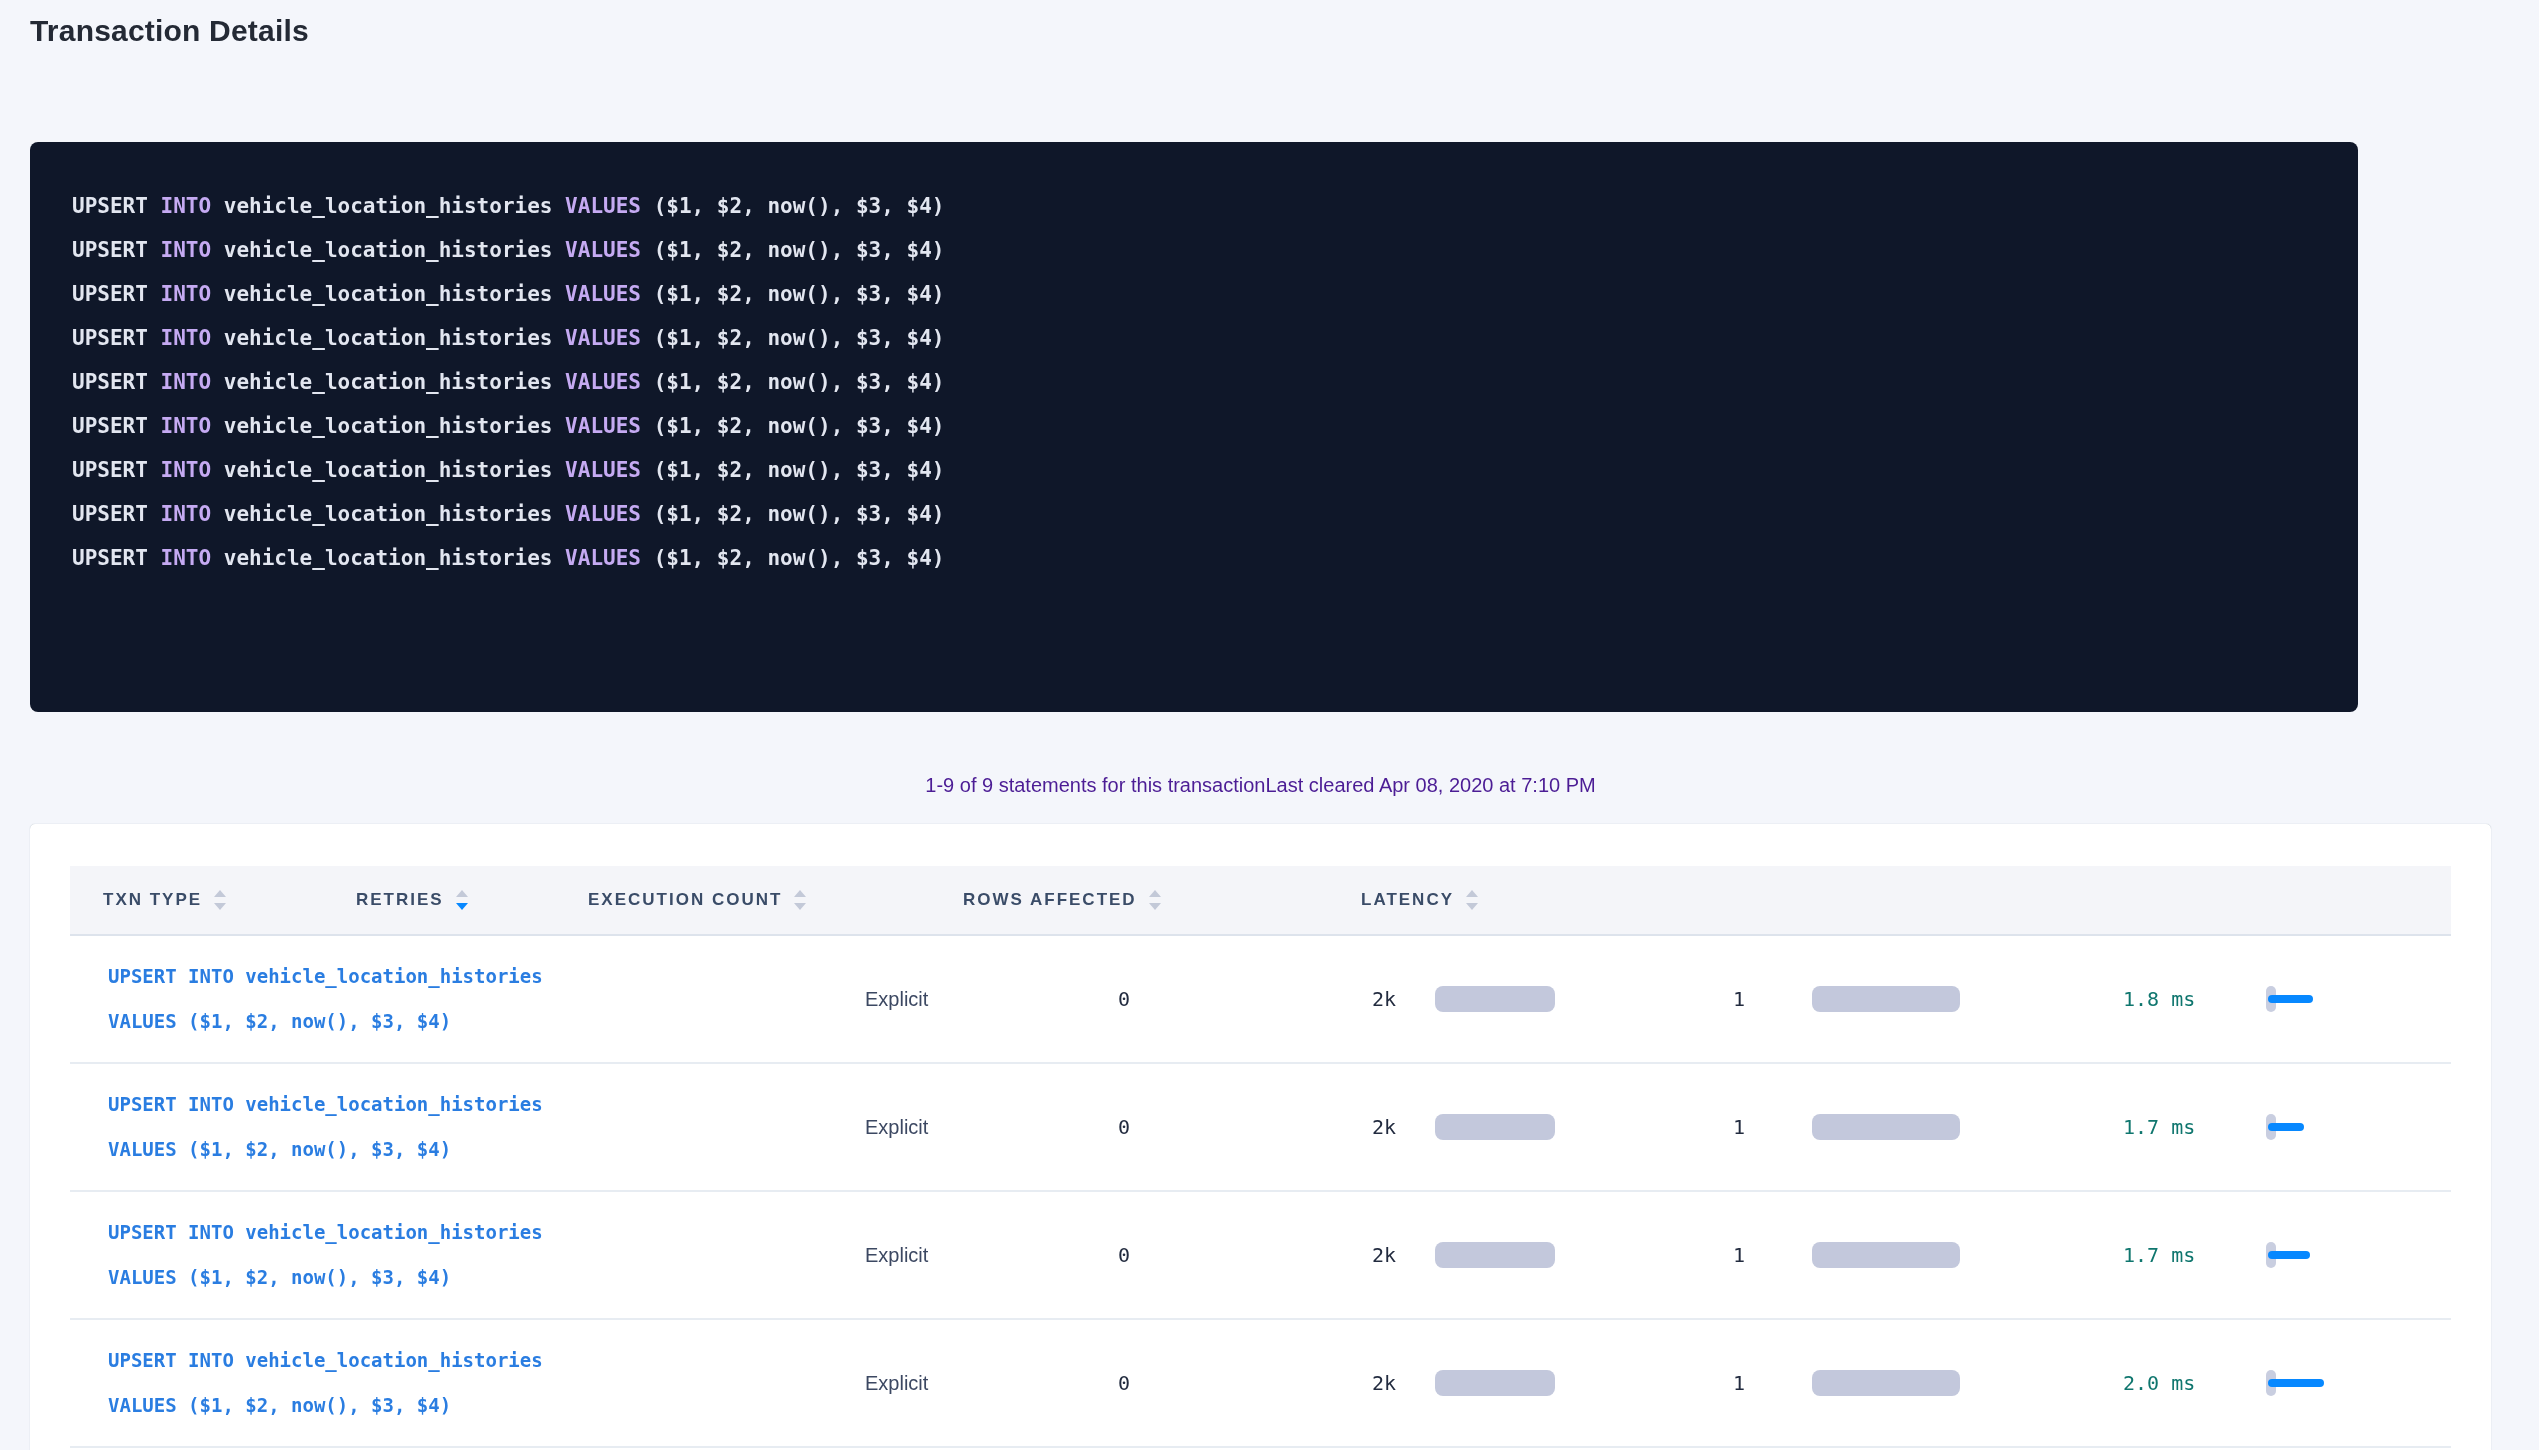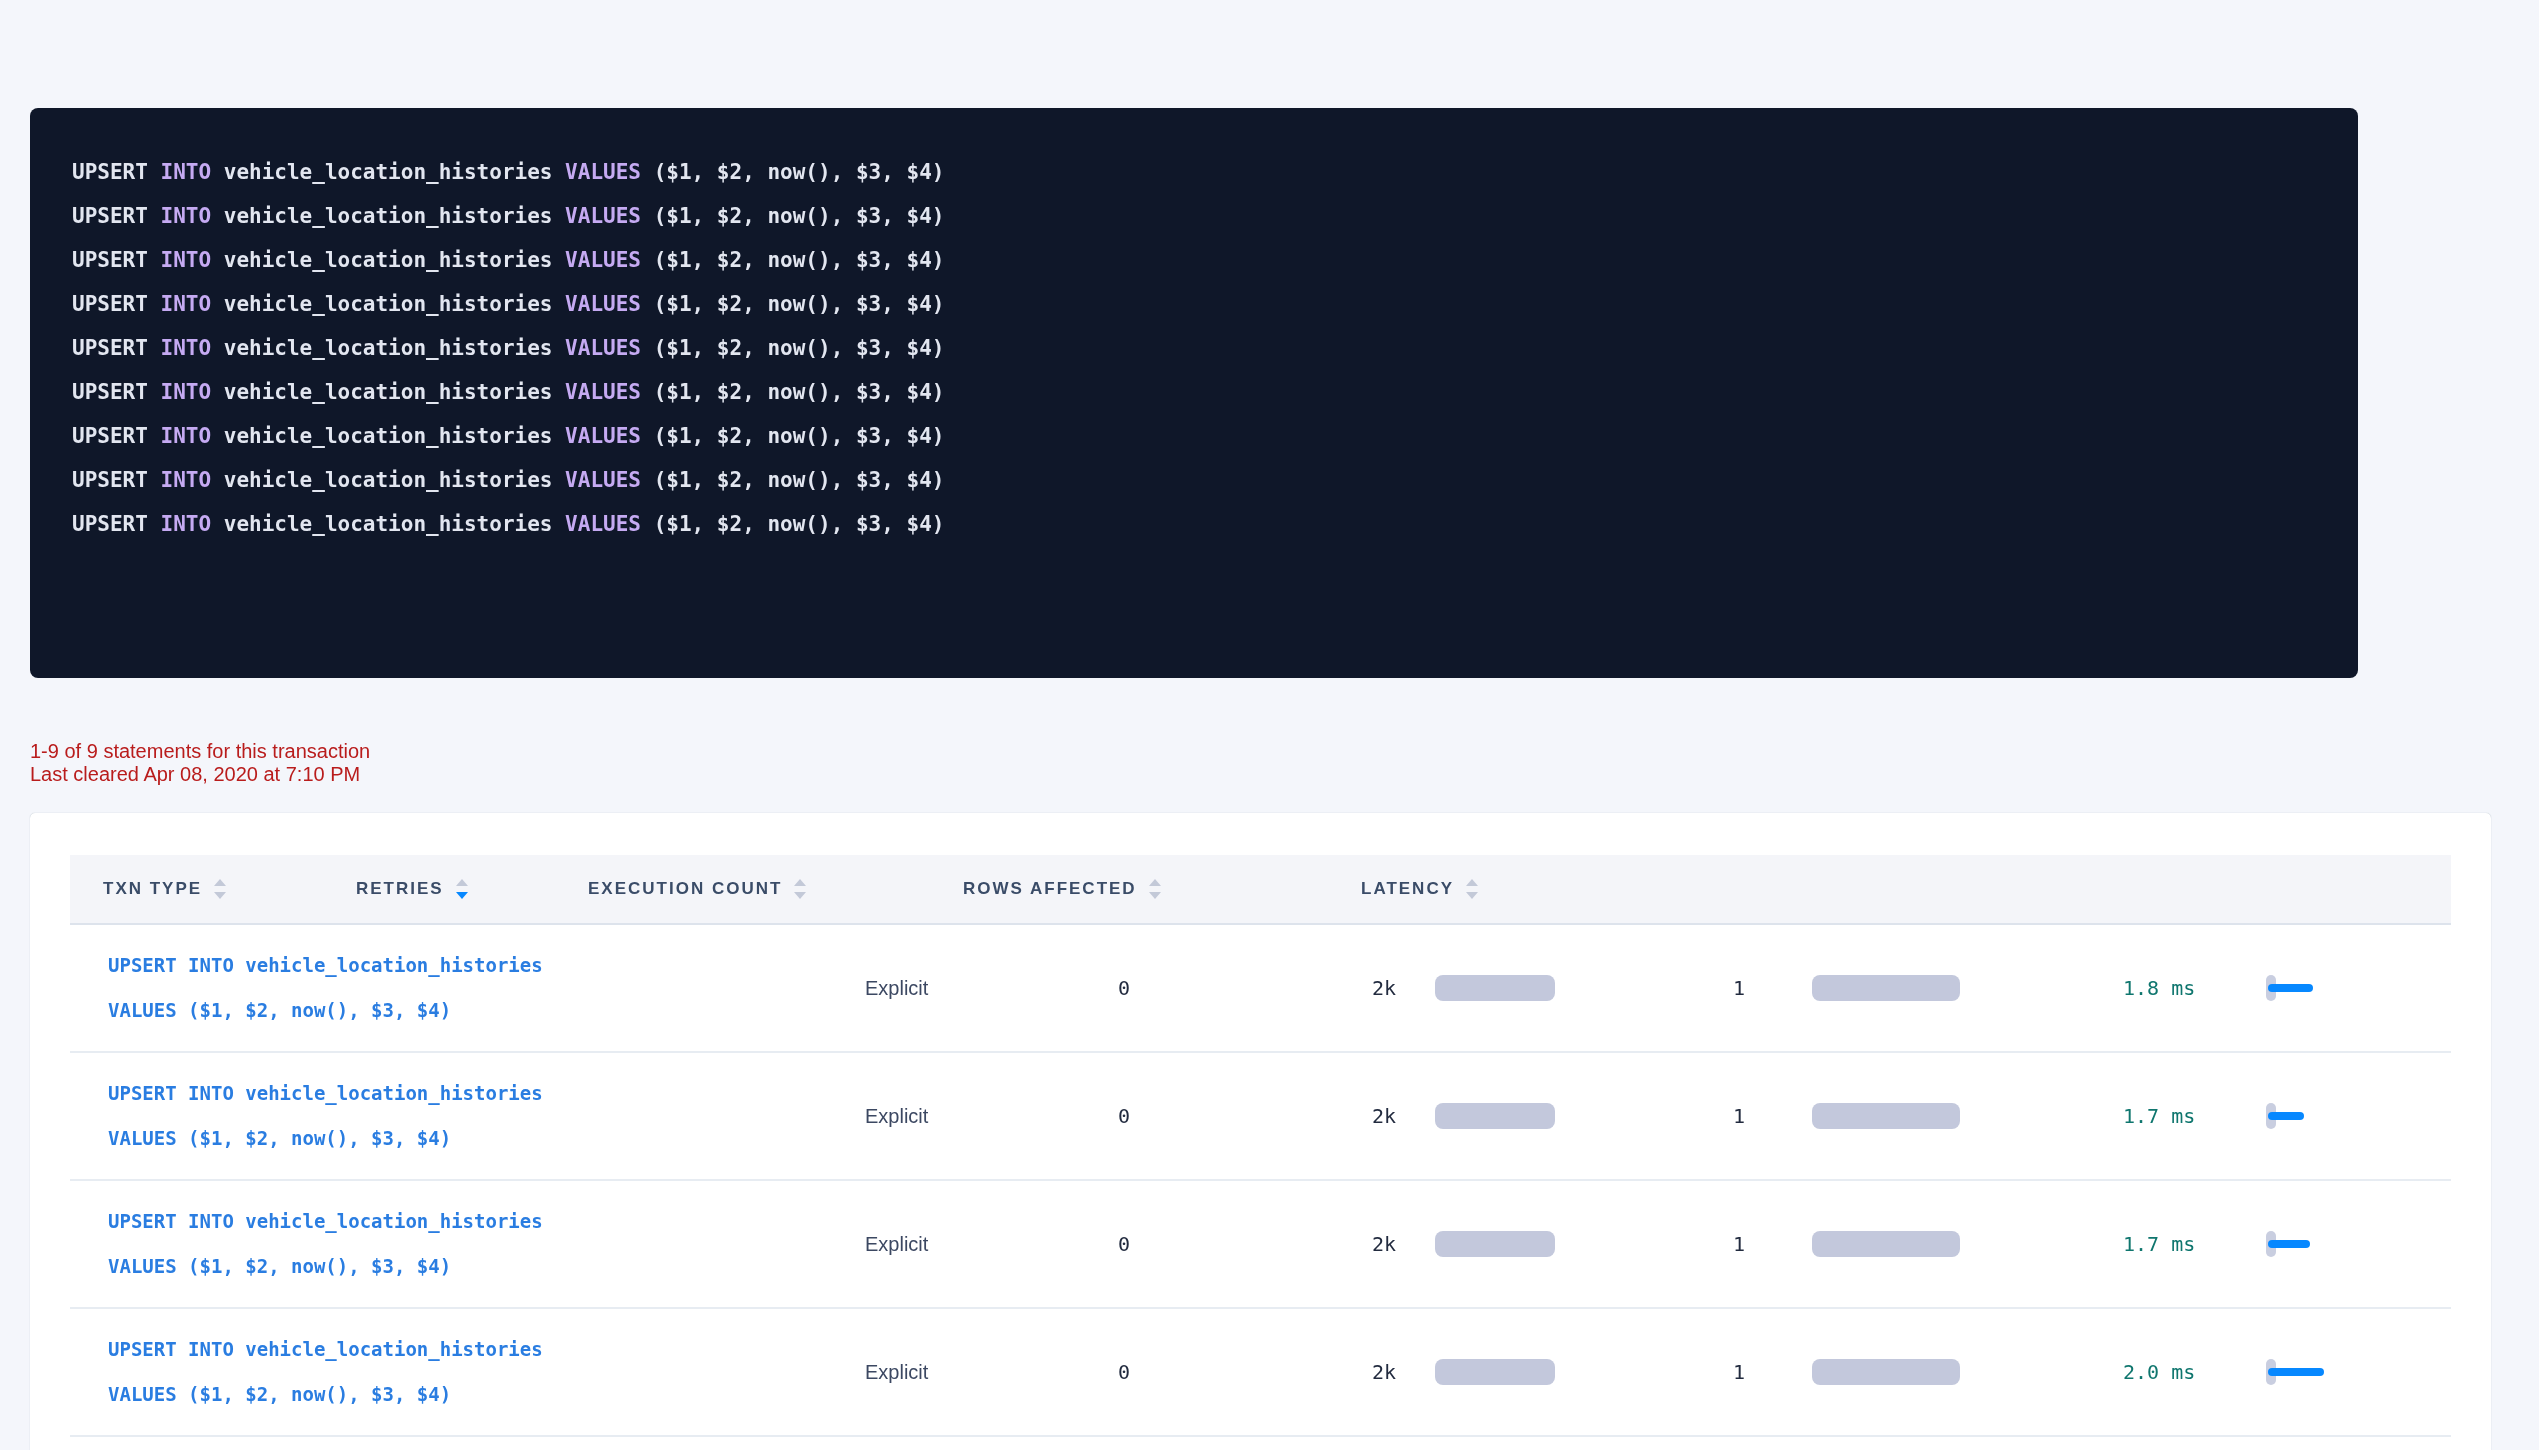--- a/index.html
+++ b/index.html
@@ -25,23 +25,23 @@
     padding: 42px 40px 0 42px;
     font-family: "DejaVu Sans Mono", "Liberation Mono", monospace;
     font-size: 21px; font-weight: 700; line-height: 44px;
     color: #e2e6f0;
   }
   .sql-line { white-space: pre; }
   .sql-line .kw { color: #c5aaf2; }
 
   
   .status-row {
-    display: flex; justify-content: flex-end; align-items: baseline;
+    display: flex; justify-content: center; align-items: baseline;
     margin: 62px 0 27px; width: 2461px;
-    font-size: 20px; line-height: 23px; color: #b91c1c; flex-direction: column;
+    font-size: 20px; line-height: 23px; color: #4c1d95;
   }
 
   
   .card {
     width: 2461px; background: #ffffff; border-radius: 5px;
     box-shadow: 0 0 1px rgba(67,90,111,0.45);
     padding: 42px 40px 40px;
   }
   .thead {
     display: flex; align-items: center; height: 70px;
@@ -103,20 +103,21 @@
   .latviz .bluebar {
     position: absolute; left: 2px; top: 9px; height: 8px;
     border-radius: 4px; background: #0788ff;
   }
 </style>
 </head>
 <body>
 
 <div class="page">
 
+  <h1 class="title">Transaction Details</h1>
 
   <div class="sql-box">
     <div class="sql-line"><span>UPSERT </span><span class="kw">INTO </span><span>vehicle_location_histories </span><span class="kw">VALUES </span><span>($1, $2, now(), $3, $4)</span></div>
       <div class="sql-line"><span>UPSERT </span><span class="kw">INTO </span><span>vehicle_location_histories </span><span class="kw">VALUES </span><span>($1, $2, now(), $3, $4)</span></div>
       <div class="sql-line"><span>UPSERT </span><span class="kw">INTO </span><span>vehicle_location_histories </span><span class="kw">VALUES </span><span>($1, $2, now(), $3, $4)</span></div>
       <div class="sql-line"><span>UPSERT </span><span class="kw">INTO </span><span>vehicle_location_histories </span><span class="kw">VALUES </span><span>($1, $2, now(), $3, $4)</span></div>
       <div class="sql-line"><span>UPSERT </span><span class="kw">INTO </span><span>vehicle_location_histories </span><span class="kw">VALUES </span><span>($1, $2, now(), $3, $4)</span></div>
       <div class="sql-line"><span>UPSERT </span><span class="kw">INTO </span><span>vehicle_location_histories </span><span class="kw">VALUES </span><span>($1, $2, now(), $3, $4)</span></div>
       <div class="sql-line"><span>UPSERT </span><span class="kw">INTO </span><span>vehicle_location_histories </span><span class="kw">VALUES </span><span>($1, $2, now(), $3, $4)</span></div>
       <div class="sql-line"><span>UPSERT </span><span class="kw">INTO </span><span>vehicle_location_histories </span><span class="kw">VALUES </span><span>($1, $2, now(), $3, $4)</span></div>

